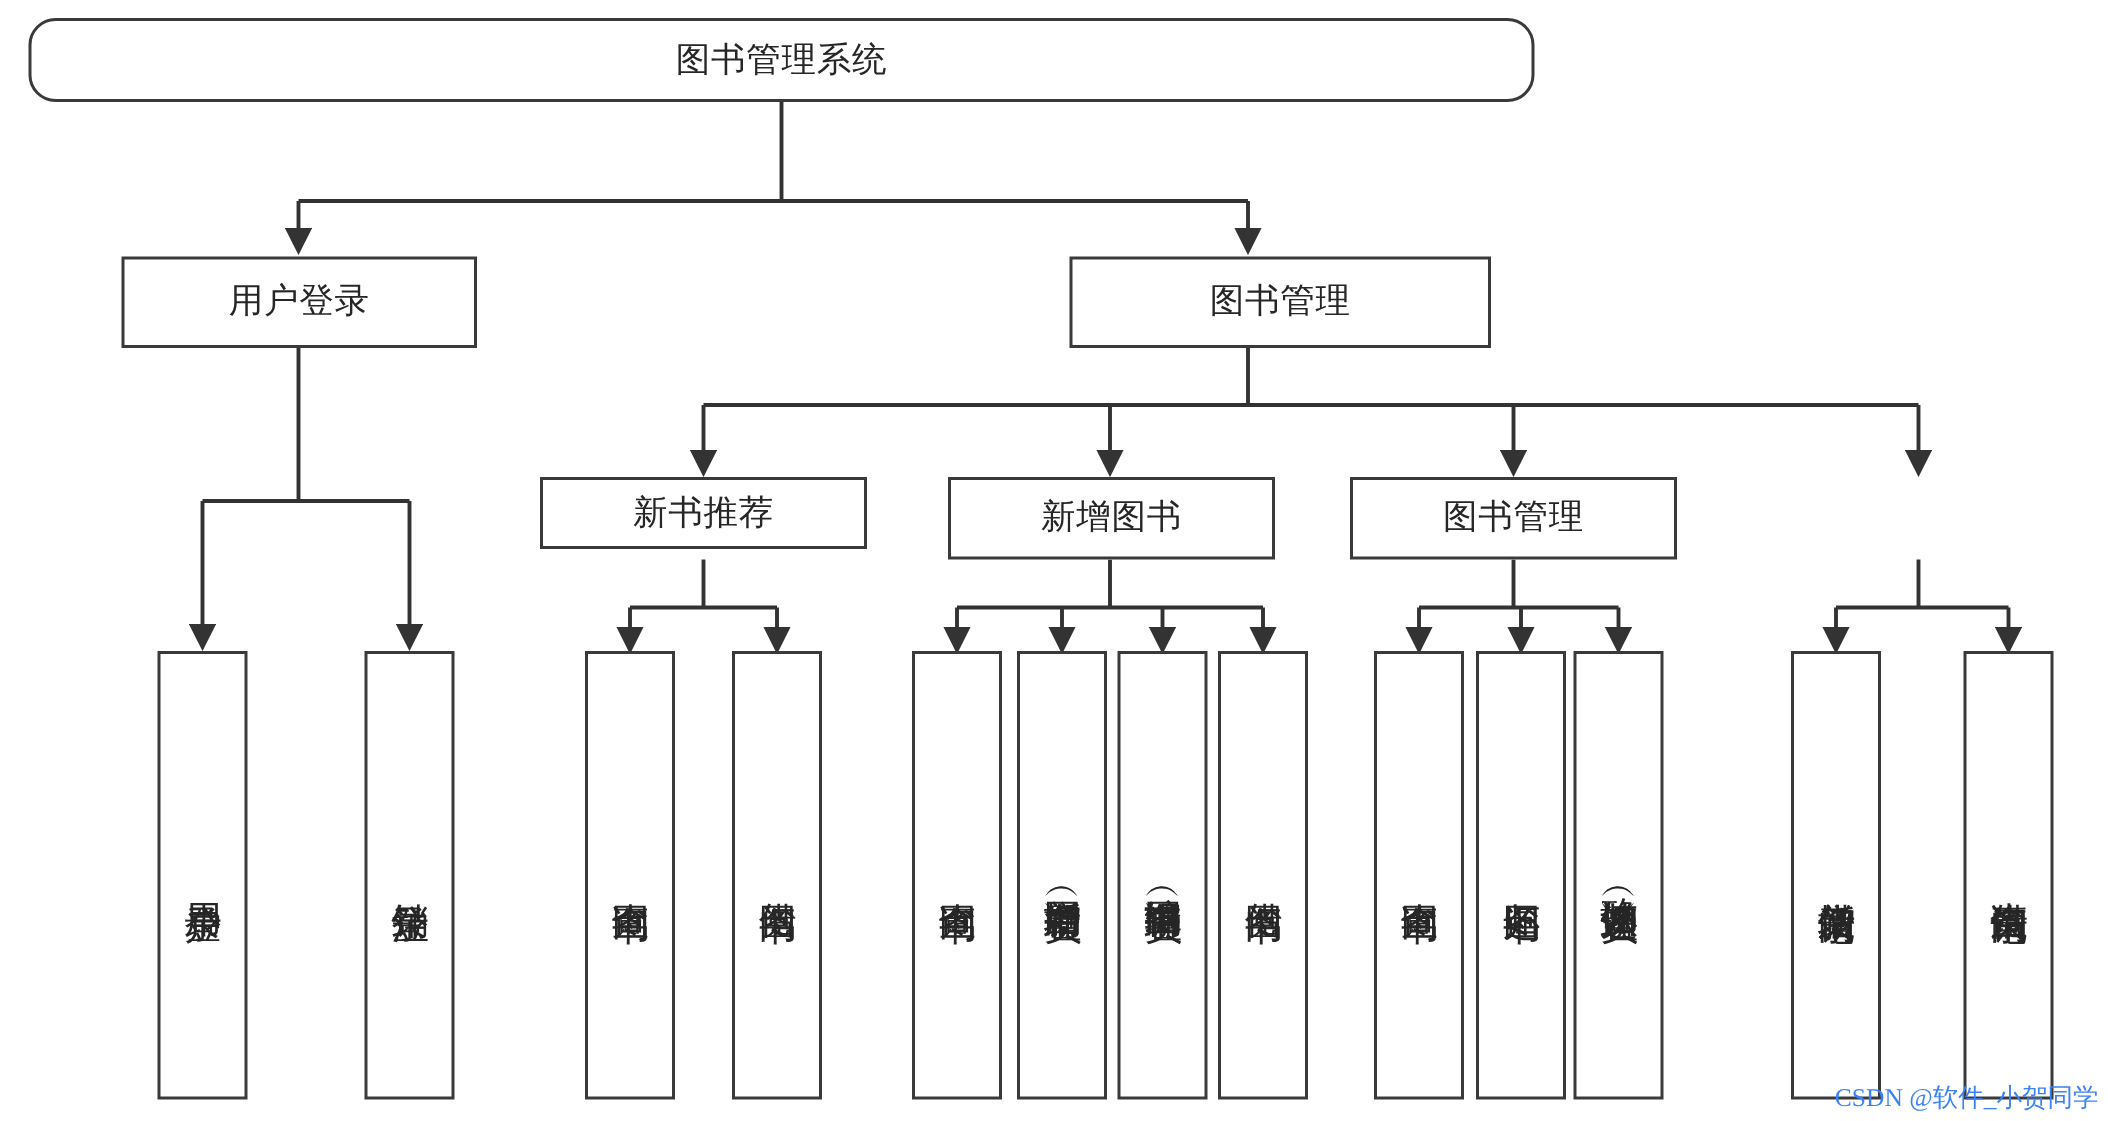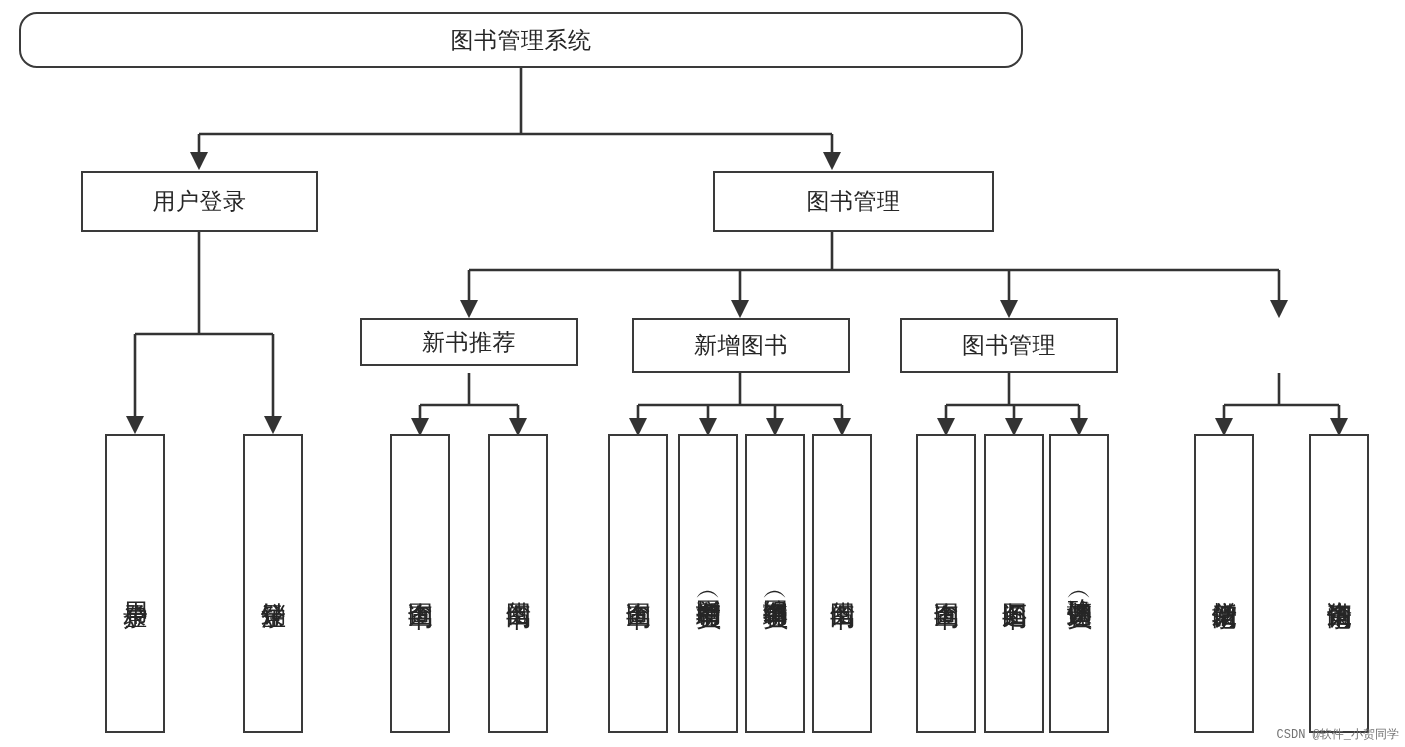--- a/index.html
+++ b/index.html
@@ -57,25 +57,25 @@
     text-orientation: upright;
     font-size: 25px;
     line-height: 1.12;
     letter-spacing: 1px;
     max-height: 280px;
   }
   .watermark {
     position: absolute;
     right: 6px;
     bottom: 4px;
-    font-size: 12px;
-    color: #737373;
+    font-size: 17px;
+    color: #3b82f6;
     z-index: 5;
     white-space: nowrap;
-    font-family: Liberation Mono, monospace;
+    font-family: Liberation Serif, serif;
   }
 </style>
 </head>
 <body>
 
 <div id="canvas">
 
   <svg id="wires" viewBox="0 0 1405 747" xmlns="http://www.w3.org/2000/svg">
     <defs>
       <marker id="arrow" viewBox="0 0 12 12" refX="6" refY="6" markerWidth="7" markerHeight="7" orient="auto-start-reverse">

